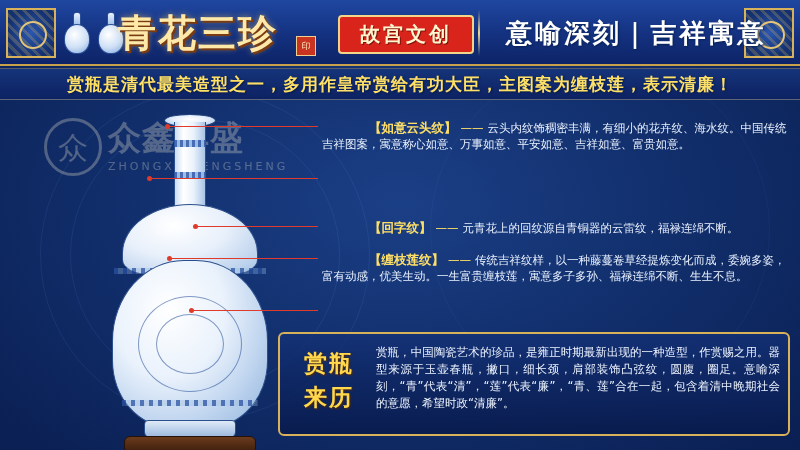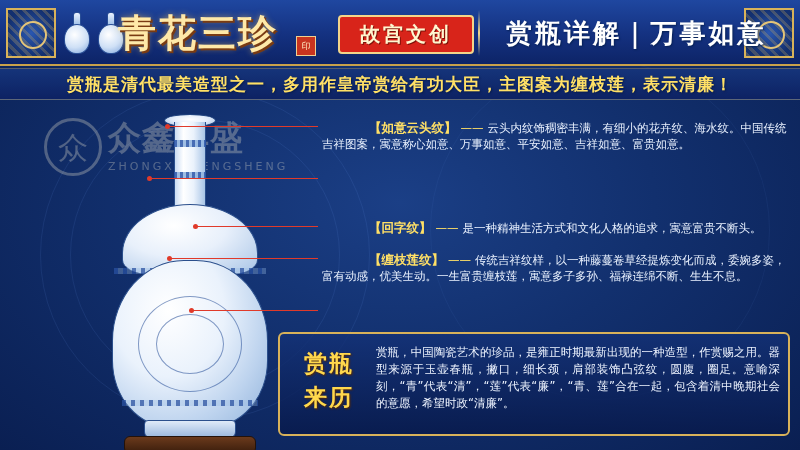--- a/index.html
+++ b/index.html
@@ -244,21 +244,21 @@
     </div>
     <div class="vase-badge vb2">
       <div class="neck"></div>
         <div class="body"></div>
     </div>
 
     <div class="title-main">青花三珍</div>
     <div class="title-seal">印</div>
     <div class="brand-box">故宫文创</div>
     <div class="hdr-divider"></div>
-    <div class="title-sub">赏瓶详解｜万事如意</div>
+    <div class="title-sub">意喻深刻｜吉祥寓意</div>
   </div>
 
   <div class="subtitle-strip">
     <div class="subtitle-text">赏瓶是清代最美造型之一，多用作皇帝赏给有功大臣，主图案为缠枝莲，表示清廉！</div>
   </div>
 
   <div class="watermark">
     <div class="wm-circle">众</div>
     <div class="wm-text">众鑫丰盛</div>
     <div class="wm-sub">ZHONGXINFENGSHENG</div>
@@ -294,21 +294,21 @@
 
   <div class="leader" style="left:192px; top:310px; width:126px;"></div>
   <div class="leader-dot" style="left:189px; top:308px;"></div>
 
   <div class="ann ann-a">
     <span class="tag">【如意云头纹】</span><span class="dash">——</span><span class="desc">云头内纹饰稠密丰满，有细小的花卉纹、海水纹。中国传统吉祥图案，寓意称心如意、万事如意、平安如意、吉祥如意、富贵如意。</span>
   </div>
 
 
   <div class="ann ann-c">
-    <span class="tag">【回字纹】</span><span class="dash">——</span><span class="desc">是一种精神生活方式和文化人格的追求，寓意富贵不断头。</span>
+    <span class="tag">【回字纹】</span><span class="dash">——</span><span class="desc">元青花上的回纹源自青铜器的云雷纹，福禄连绵不断。</span>
   </div>
 
   <div class="ann ann-d">
     <span class="tag">【缠枝莲纹】</span><span class="dash">——</span><span class="desc">传统吉祥纹样，以一种藤蔓卷草经提炼变化而成，委婉多姿，富有动感，优美生动。一生富贵缠枝莲，寓意多子多孙、福禄连绵不断、生生不息。</span>
   </div>
 
 
   <div class="info-box">
     <div class="info-label">
       <div>赏瓶</div>

